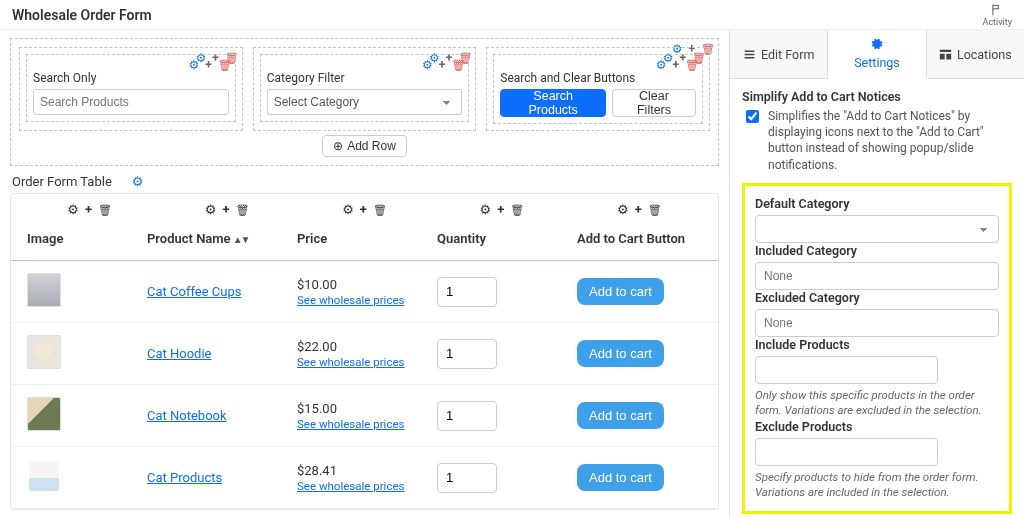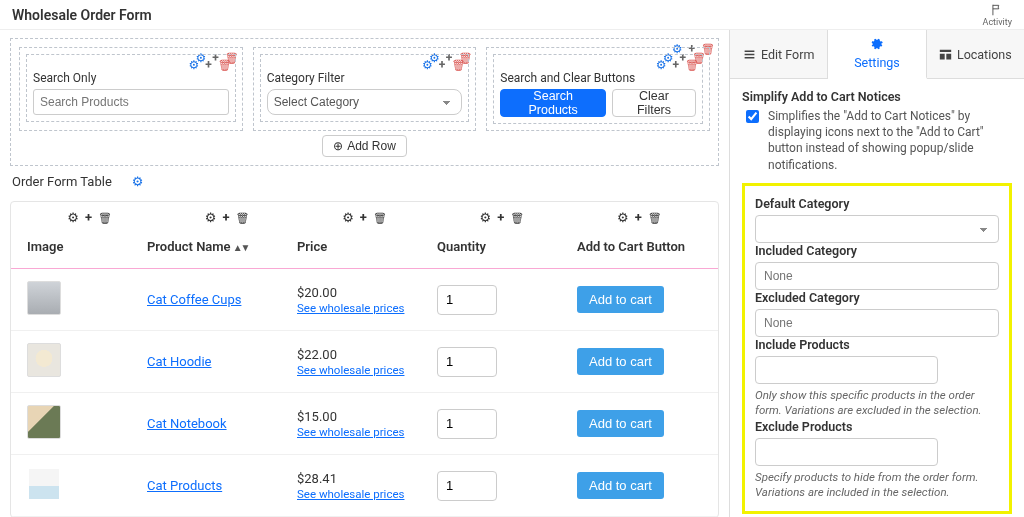--- a/index.html
+++ b/index.html
@@ -61,42 +61,42 @@
   .trash::before { content:"\1F5D1"; font-size:11px; }
 
   .block-label { font-size: 12px; color:#333; margin: 10px 0 4px 0; }
   .input-box {
     width: 100%; height: 26px; padding: 3px 6px;
     border: 1px solid #ccc; border-radius: 3px; font-size: 12px;
     color:#888;
   }
   .select-box {
     width: 100%; height: 26px; padding: 3px 6px;
-    border: 1px solid #ccc; border-radius: 8px; font-size: 12px;
+    border: 1px solid #ccc; border-radius: 2px; font-size: 12px;
     color:#555; background:#fff; appearance:none;
     background-image: linear-gradient(45deg, transparent 50%, #888 50%), linear-gradient(135deg, #888 50%, transparent 50%);
     background-position: calc(100% - 14px) 11px, calc(100% - 10px) 11px;
     background-size: 4px 4px, 4px 4px;
     background-repeat: no-repeat;
   }
   .btn {
     height: 28px; padding: 0 12px; border-radius: 4px; font-size: 12.5px;
     cursor: pointer; display:inline-flex; align-items:center; justify-content:center;
   }
   .btn-primary { background:#0d6efd; color:#fff; border:1px solid #0d6efd; }
   .btn-light { background:#fff; color:#333; border:1px solid #ccc; }
 
   .addrow-wrap { display:flex; justify-content:center; margin-top:4px; }
   .addrow-btn {
     border:1px solid #ccc; border-radius:4px; background:#fff;
     padding: 3px 10px; font-size:12px; cursor:pointer;
     display:inline-flex; align-items:center; gap:4px; color:#333;
   }
 
-  .section-title-row { display:flex; align-items:center; gap:20px; margin: 6px 0 12px 2px; font-size:13px;}
+  .section-title-row { display:flex; align-items:center; gap:20px; margin: 6px 0 4px 2px; font-size:13px;}
   .mini-gear { color:#1a73e8; }
   .mini-gear::before{content:"\2699";}
 
   
   .table-card {
     border:1px solid #e5e5e5; border-radius:4px; overflow:hidden;
   }
   .col-tools-row {
     display:flex; padding:8px 10px 4px 10px;
   }
@@ -126,21 +126,21 @@
   .thumb.hoodie { background: radial-gradient(circle at 50% 45%, #f3e9d2 35%, #e9e6df 36%), #e9e6df; }
   .thumb.notebook { background: linear-gradient(135deg,#e8d5b5 40%, #6b7a55 41%); }
   .thumb.painting { background: linear-gradient(#f5f5f5 55%, #cce3ef 56%); border:2px solid #fff;}
   .link { color:#0d6efd; }
   .see-prices { color:#0d6efd; font-size:11.5px; }
   .price-val { font-size:13px; }
   .qty-input {
     width:60px; height:30px; border:1px solid #ccc; border-radius:4px; padding:0 8px; font-size:13px;
   }
   .addcart {
-    background:#3ea0e8; color:#fff; border:none; border-radius:3px;
+    background:#3ea0e8; color:#fff; border:none; border-radius:8px;
     padding:6px 12px; font-size:13px; cursor:pointer;
   }
 
   
   .tabs {
     display:flex; border-bottom:1px solid #ddd; background:#f7f7f7;
   }
   .tab {
     flex:1; text-align:center; padding:7px 4px; font-size:12.5px;
     border-right:1px solid #ddd; cursor:pointer; display:flex; align-items:center; justify-content:center; gap:5px;
@@ -303,21 +303,21 @@
         </div>
         <div class="c-price">Price</div>
         <div class="c-qty">Quantity</div>
         <div class="c-cart">Add to Cart Button</div>
       </div>
 
       <div class="trow">
         <div class="c-image"><span class="thumb cup"></span></div>
         <div class="c-name"><a href="#" class="link">Cat Coffee Cups</a></div>
         <div class="c-price">
-          <div class="price-val">$20.00</div>
+          <div class="price-val">$10.00</div>
           <a href="#" class="see-prices">See wholesale prices</a>
         </div>
         <div class="c-qty"><input class="qty-input" type="number" value="1" style=""></div>
         <div class="c-cart"><button class="addcart">Add to cart</button></div>
       </div>
 
       <div class="trow">
         <div class="c-image"><span class="thumb hoodie"></span></div>
         <div class="c-name"><a href="#" class="link">Cat Hoodie</a></div>
         <div class="c-price">

